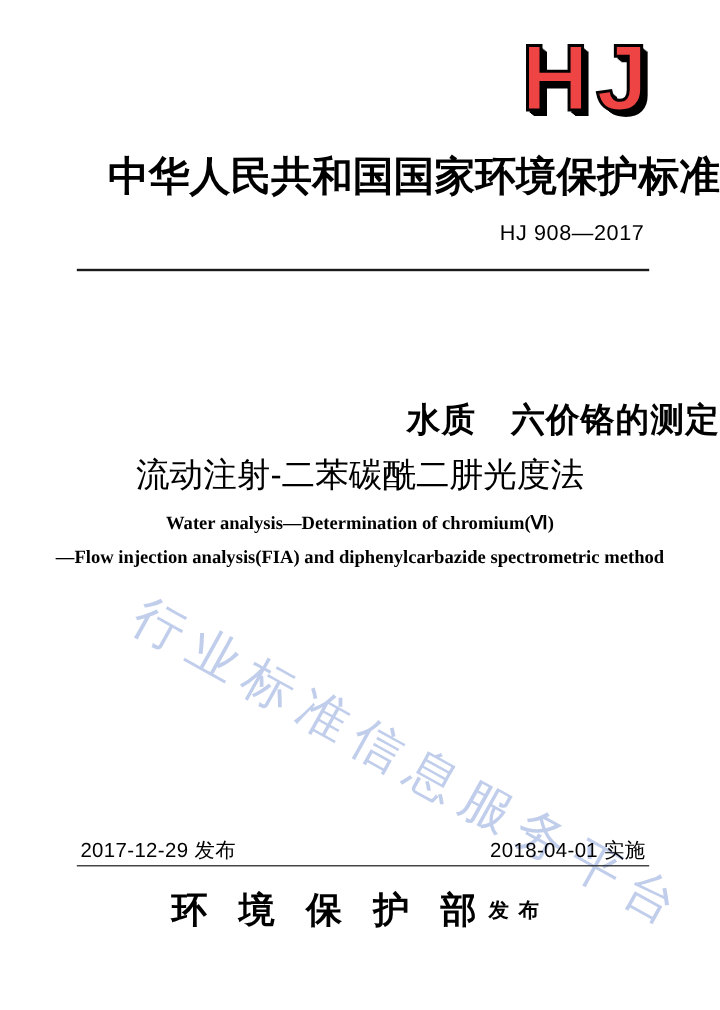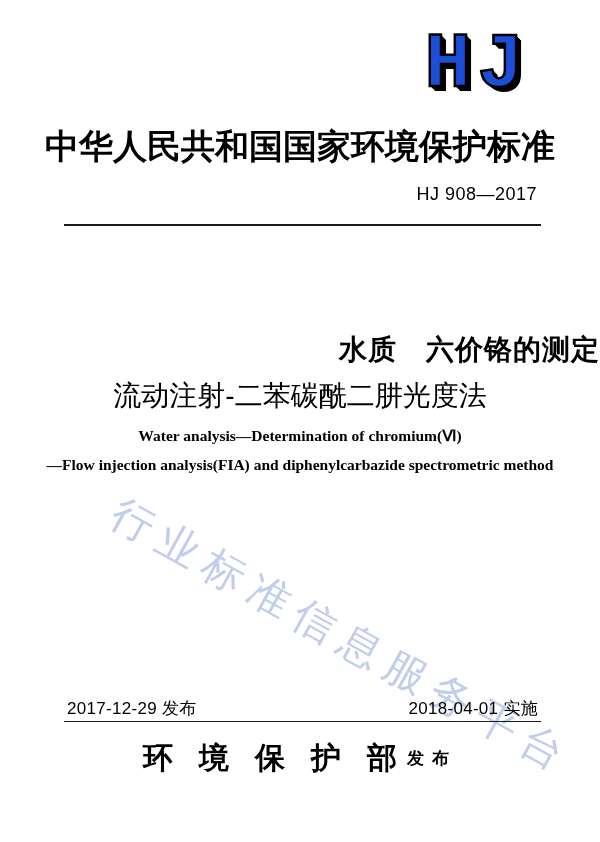--- a/index.html
+++ b/index.html
@@ -12,37 +12,37 @@
     background: #ffffff;
     overflow: hidden;
     font-family: "Liberation Serif", serif;
     color: #000;
   }
 
   
   .hj-logo {
     position: absolute;
     top: 26px;
-    right: 70px;
-    font-family: Liberation Mono, monospace;
+    right: 54px;
+    font-family: Liberation Sans, sans-serif;
     font-weight: bold;
     font-size: 78px;
     line-height: 1;
     letter-spacing: 6px;
-    color: #1d4ed8;
+    color: #ef4444;
     -webkit-text-stroke: 2.5px #000000;
     text-shadow: 5px 5px 0 #000000, 2px 2px 0 #000000, 3px 3px 0 #000000, 4px 4px 0 #000000;
   }
 
   .main-title {
     position: absolute;
     top: 124px;
     left: 0;
     width: 100%;
-    text-align: center;
+    text-align: right;
     font-family: Liberation Mono, monospace;
     font-weight: bold;
     font-size: 34px;
     letter-spacing: 0px;
     white-space: nowrap;
   }
 
   .standard-number {
     position: absolute;
     top: 184px;

